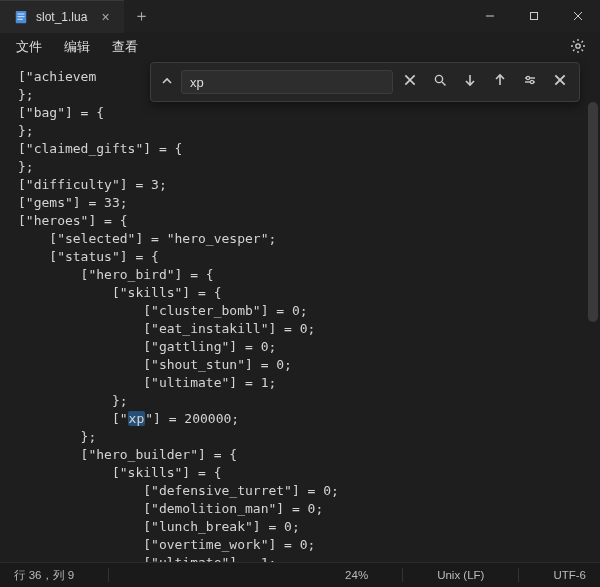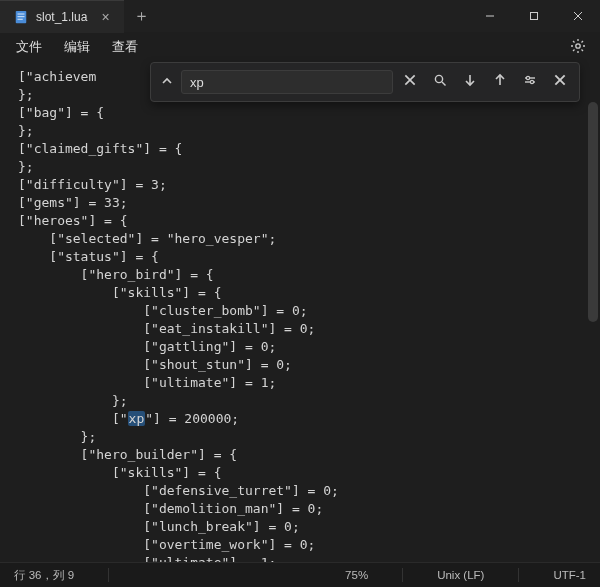--- a/index.html
+++ b/index.html
@@ -177,18 +177,18 @@
 
   <div class="scrollbar">
     <div class="scrollbar-thumb"></div>
   </div>
 </div>
 
 <div class="statusbar">
   <div class="seg">行 36，列 9</div>
   <div class="sep"></div>
   <div class="spacer"></div>
-  <div class="seg">75%</div>
+  <div class="seg">24%</div>
   <div class="sep"></div>
   <div class="seg">Unix (LF)</div>
   <div class="sep"></div>
-  <div class="seg">UTF-1</div>
+  <div class="seg">UTF-6</div>
 </div>
 
 </body></html>

